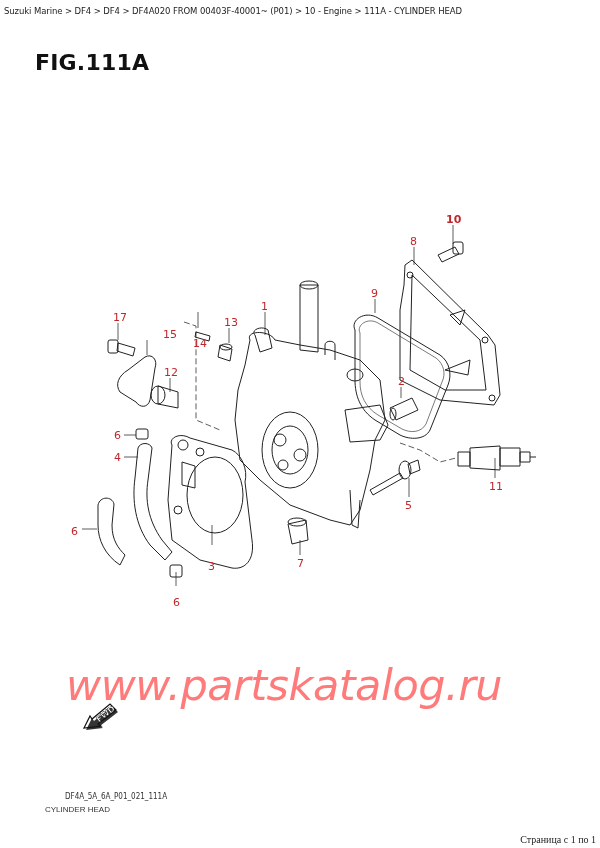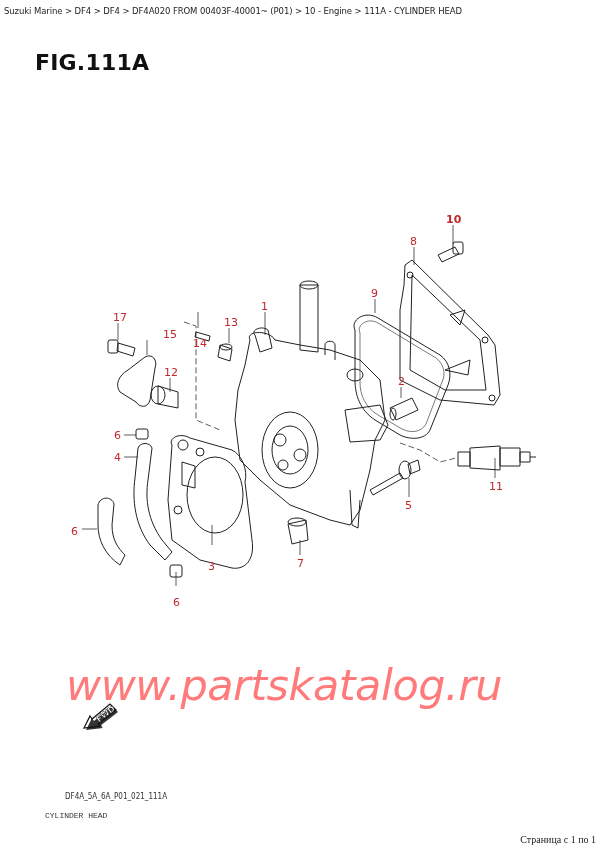--- a/index.html
+++ b/index.html
@@ -4,21 +4,21 @@
 <style>
   html, body { margin: 0; padding: 0; background: #ffffff; }
   body { width: 600px; height: 848px; position: relative; overflow: hidden; font-family: "DejaVu Sans", sans-serif; }
   .breadcrumb { position: absolute; left: 4px; top: 6px; font-size: 8.5px; color: #222; white-space: nowrap; letter-spacing: -0.1px; }
   .fig-title { position: absolute; left: 35px; top: 50px; font-size: 22px; font-weight: bold; color: #111; letter-spacing: 0.2px; }
   .diagram { position: absolute; left: 0; top: 0; width: 600px; height: 848px; }
   .callout { position: absolute; font-size: 11px; color: #c0282c; font-family: "DejaVu Sans", sans-serif; }
   .watermark { position: absolute; left: 66px; top: 660px; font-size: 43px; font-weight: normal; font-style: italic; color: #ff7b7b; letter-spacing: -0.5px; white-space: nowrap; font-family: "DejaVu Sans", sans-serif; }
   .fwd { position: absolute; left: 80px; top: 700px; }
   .caption-code { position: absolute; left: 45px; top: 792px; font-size: 8px; color: #333; font-family: "DejaVu Sans Condensed", "DejaVu Sans", sans-serif; margin-left: 20px; }
-  .caption-name { position: absolute; left: 45px; top: 805px; font-size: 8px; color: #333; font-family: Liberation Mono, monospace; margin-top: 6px; }
+  .caption-name { position: absolute; left: 45px; top: 805px; font-size: 8px; color: #333; font-family: Liberation Sans, sans-serif; }
   .page-footer { position: absolute; right: 4px; top: 834px; font-size: 10px; color: #222; font-family: Liberation Serif, serif; }
 </style>
 </head>
 <body>
 
 <div class="breadcrumb">Suzuki Marine &gt; DF4 &gt; DF4 &gt; DF4A020 FROM 00403F-40001~ (P01) &gt; 10 - Engine &gt; 111A - CYLINDER HEAD</div>
 <div class="fig-title">FIG.111A</div>
 
 <svg class="diagram" viewBox="0 0 600 848" xmlns="http://www.w3.org/2000/svg" fill="none" stroke="#222" stroke-width="1">
 

